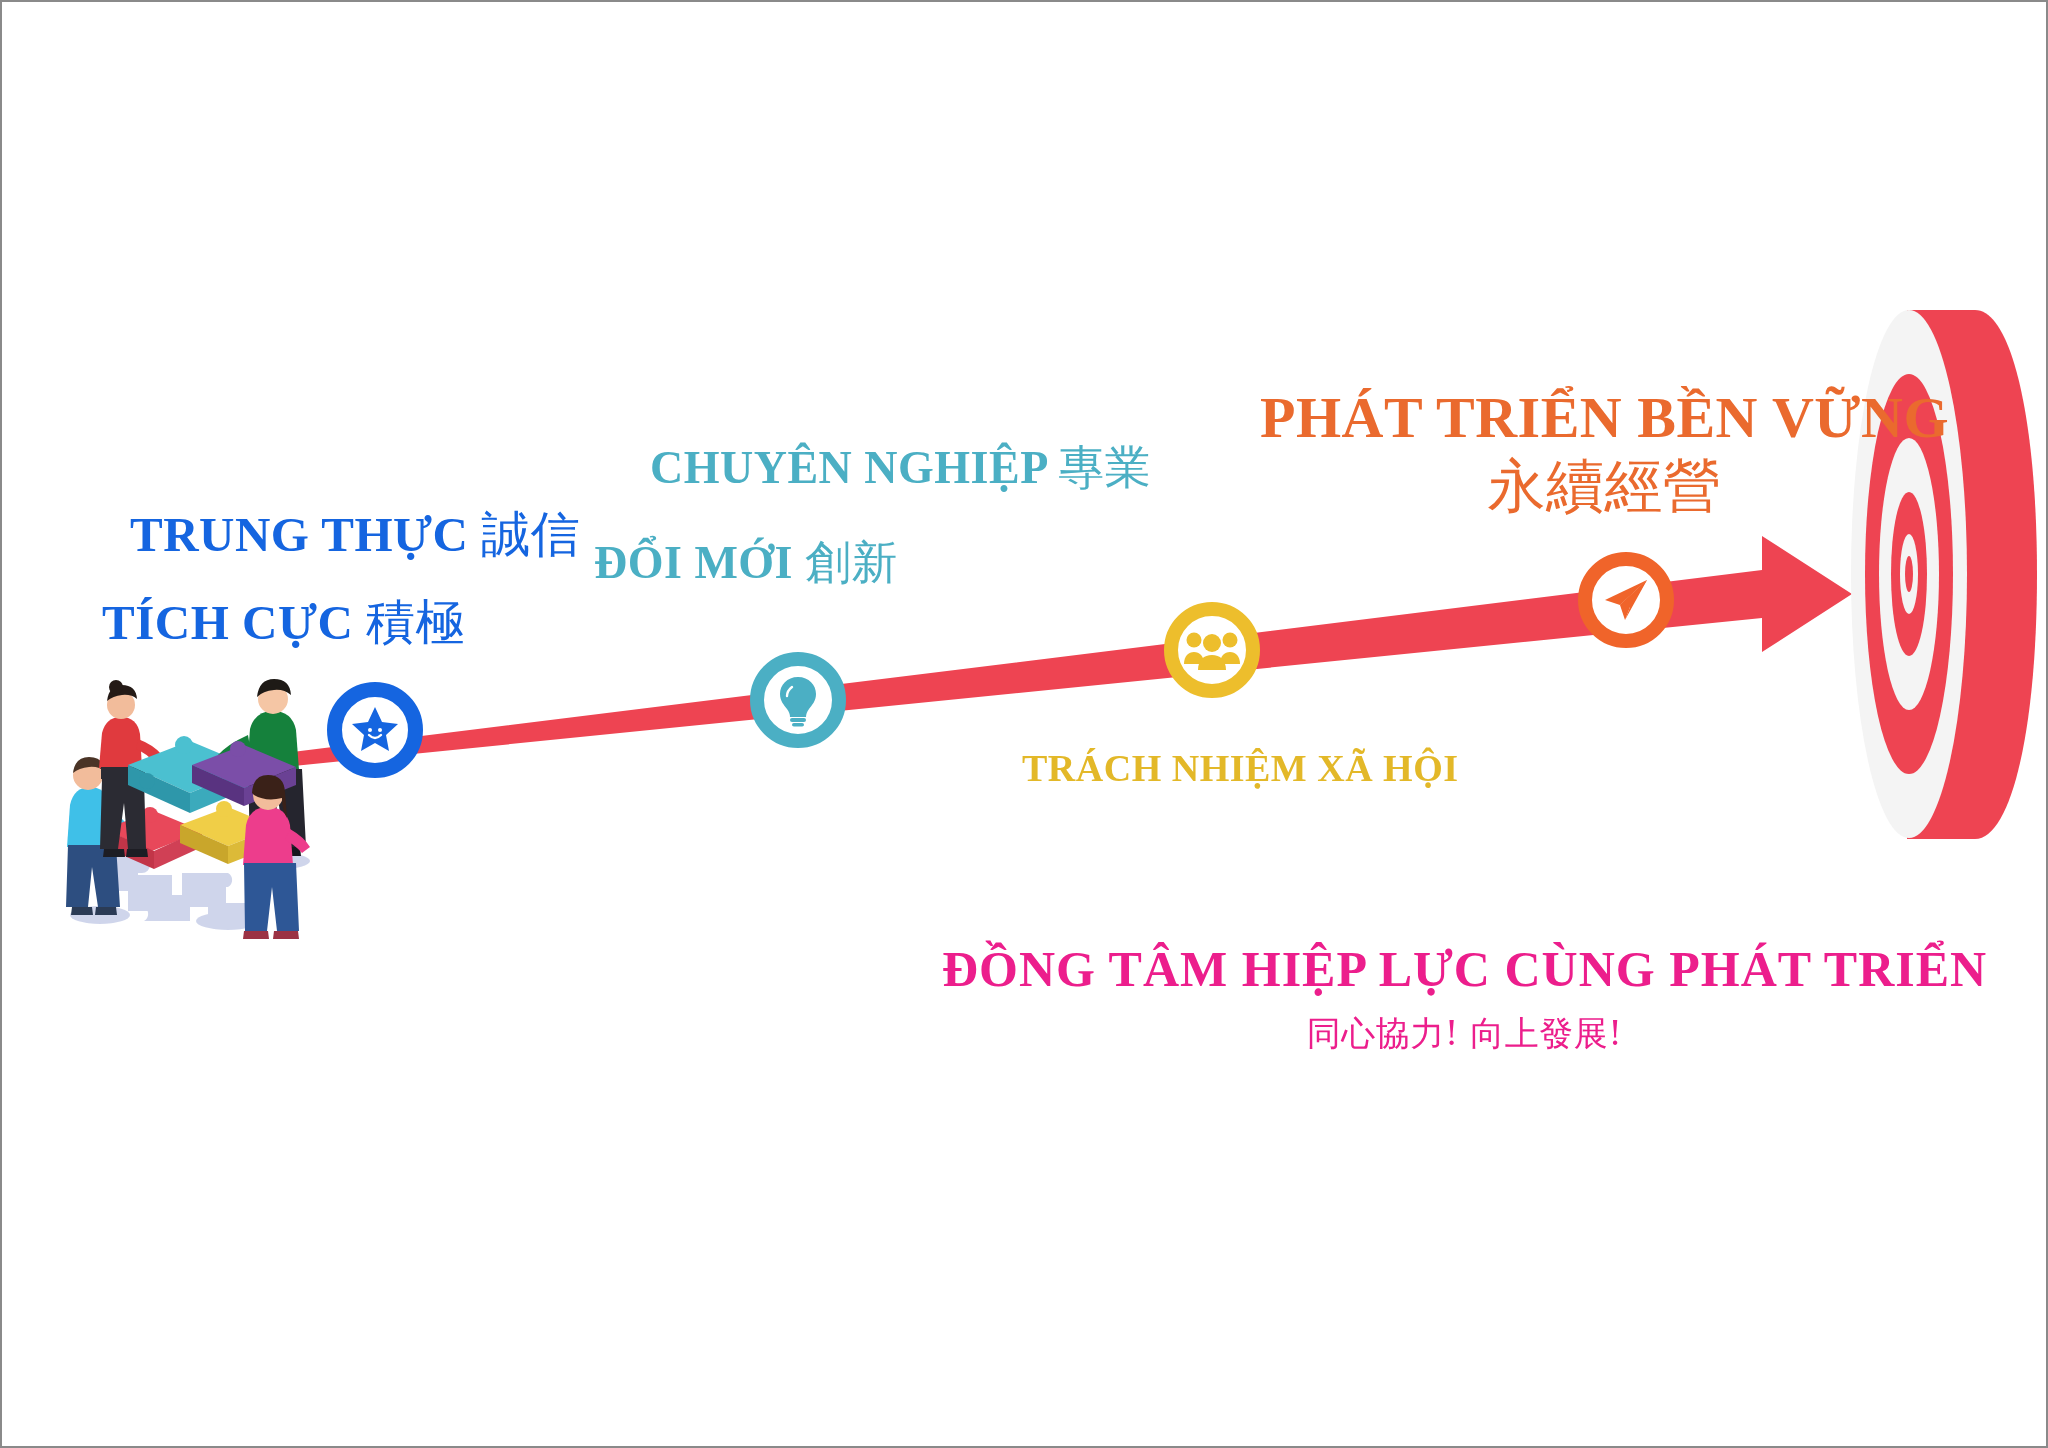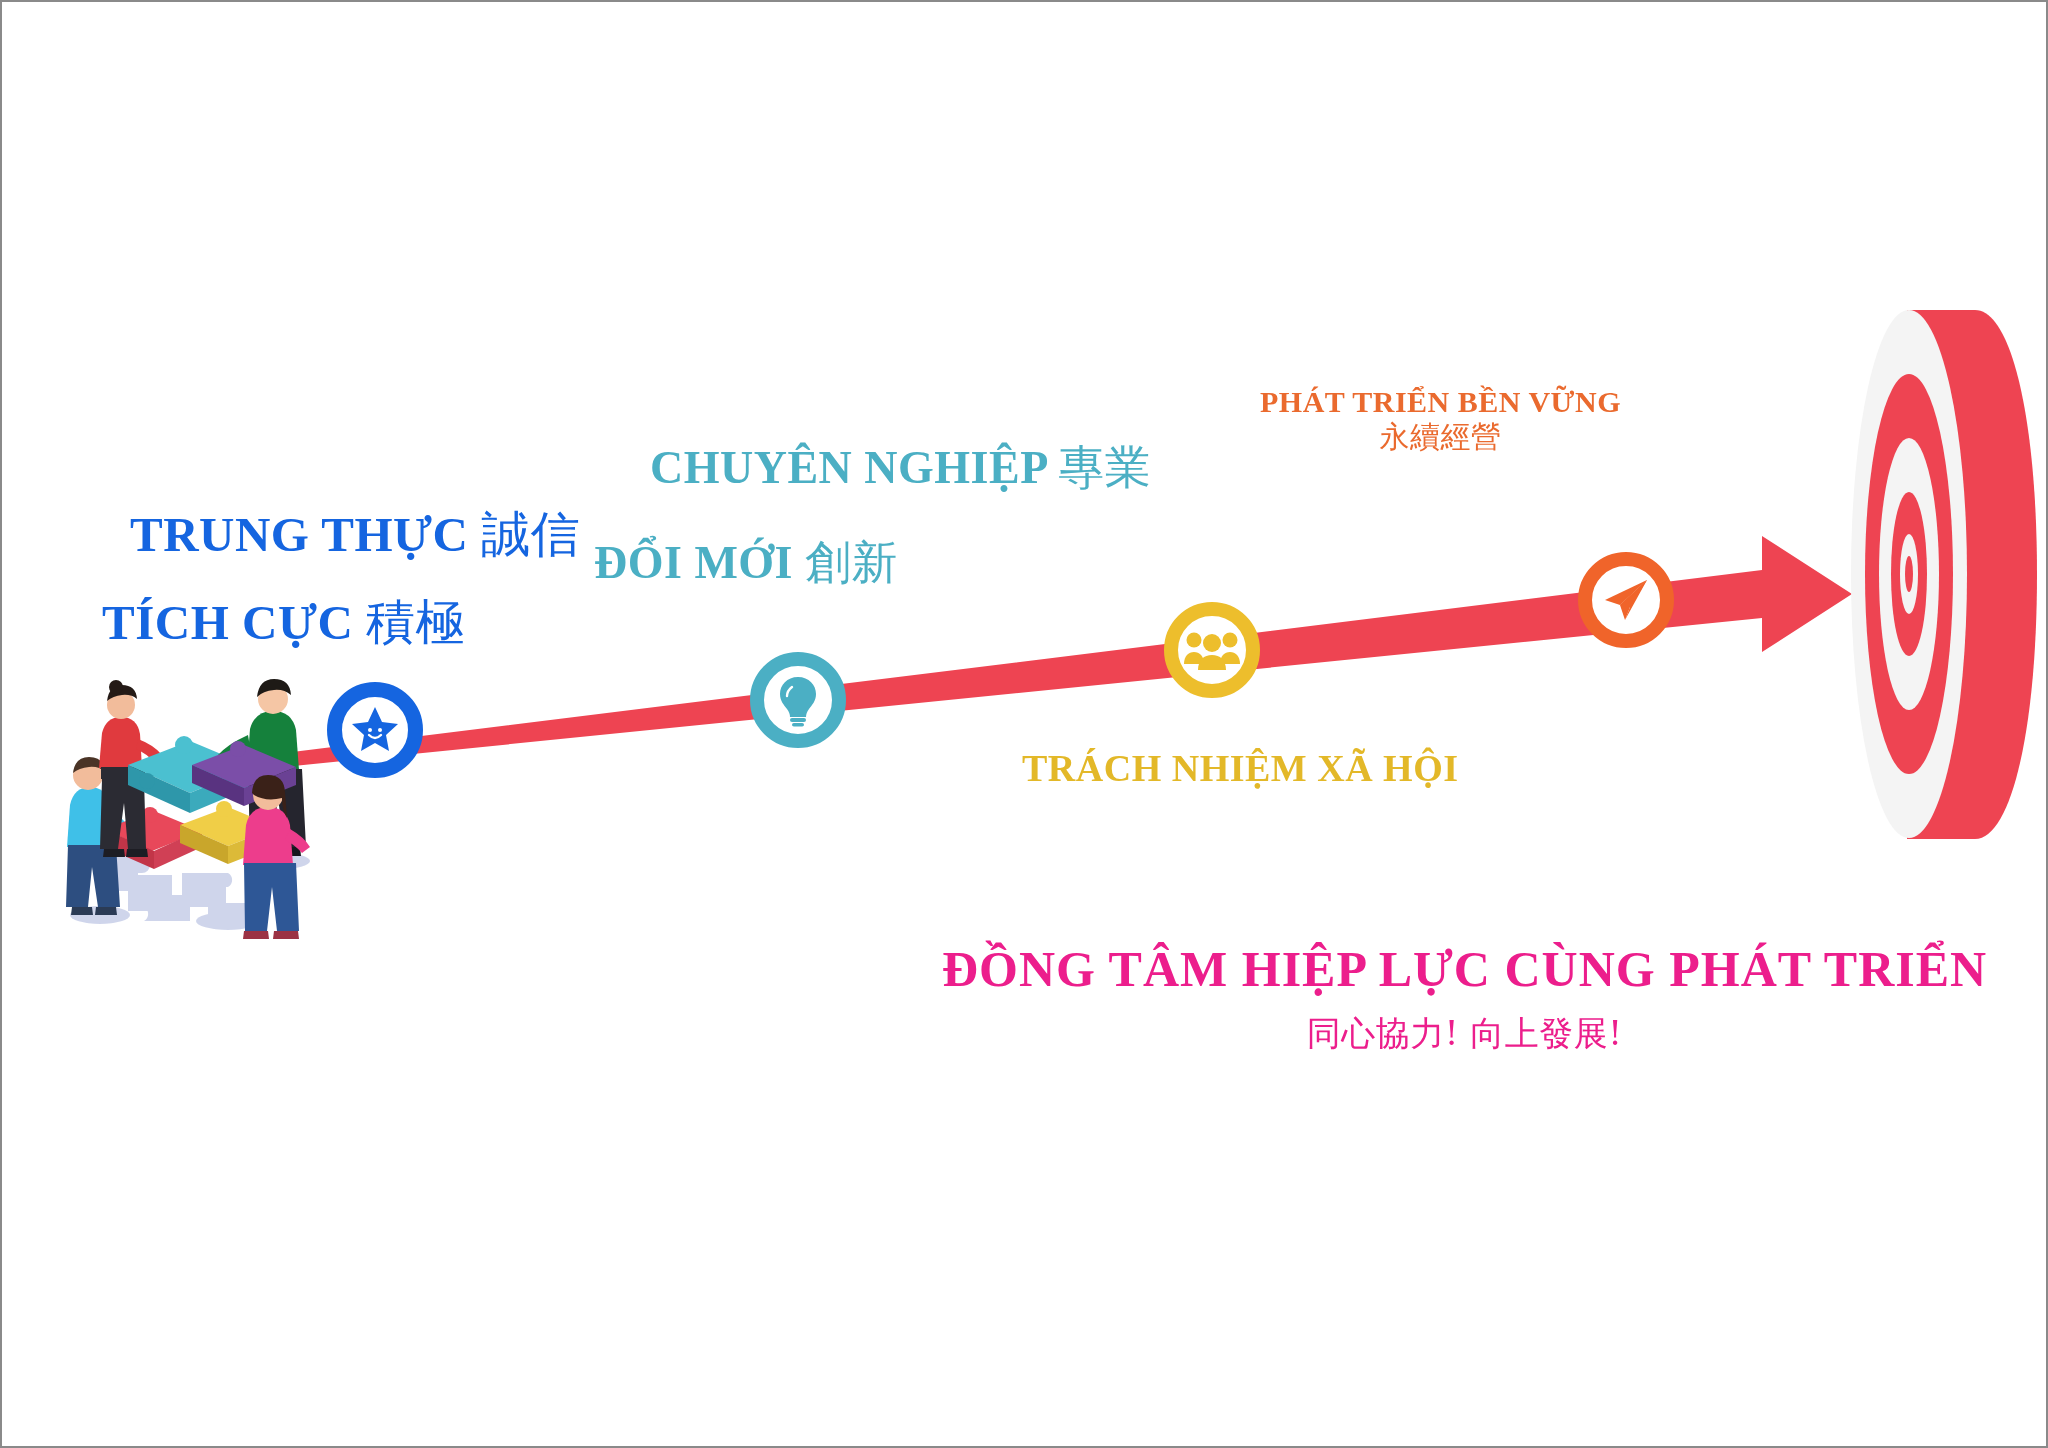--- a/index.html
+++ b/index.html
@@ -41,21 +41,21 @@
   #value-tich-cuc   { left: 100px; top: 592px; font-size: 49px; }
 
   
   #value-chuyen-nghiep { left: 648px; top: 438px; font-size: 46px; }
   #value-doi-moi       { left: 592px; top: 533px; font-size: 46px; }
 
   
   #value-trach-nhiem { left: 1020px; top: 744px; font-size: 38px; text-align: center; }
 
   
-  #value-phat-trien { left: 1258px; top: 382px; font-size: 30px; text-align: center; }
+  #value-phat-trien { left: 1258px; top: 382px; font-size: 58px; text-align: center; }
 
   
   #slogan { left: 940px; top: 938px; font-size: 50px; text-align: center; }
   #slogan .vn { letter-spacing: 1px; }
   #slogan .zh { font-size: 34px; }
 
   .center-line { text-align: center; display: block; }
 
   
   #roadmap-svg {

